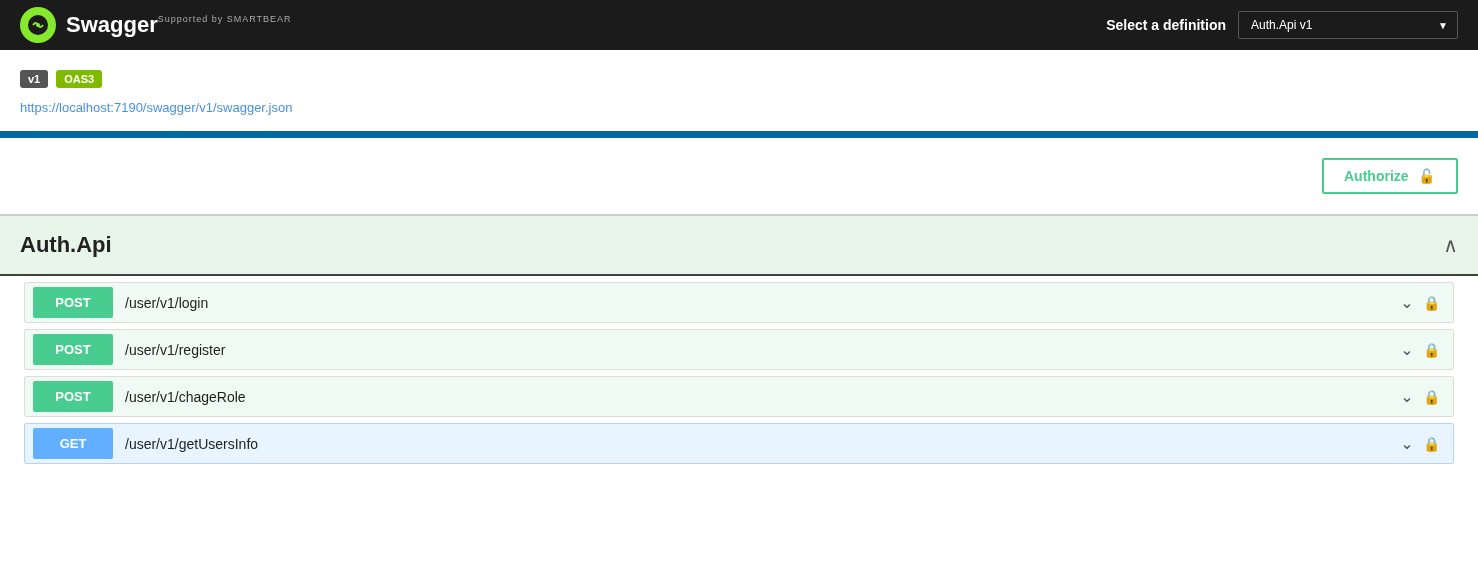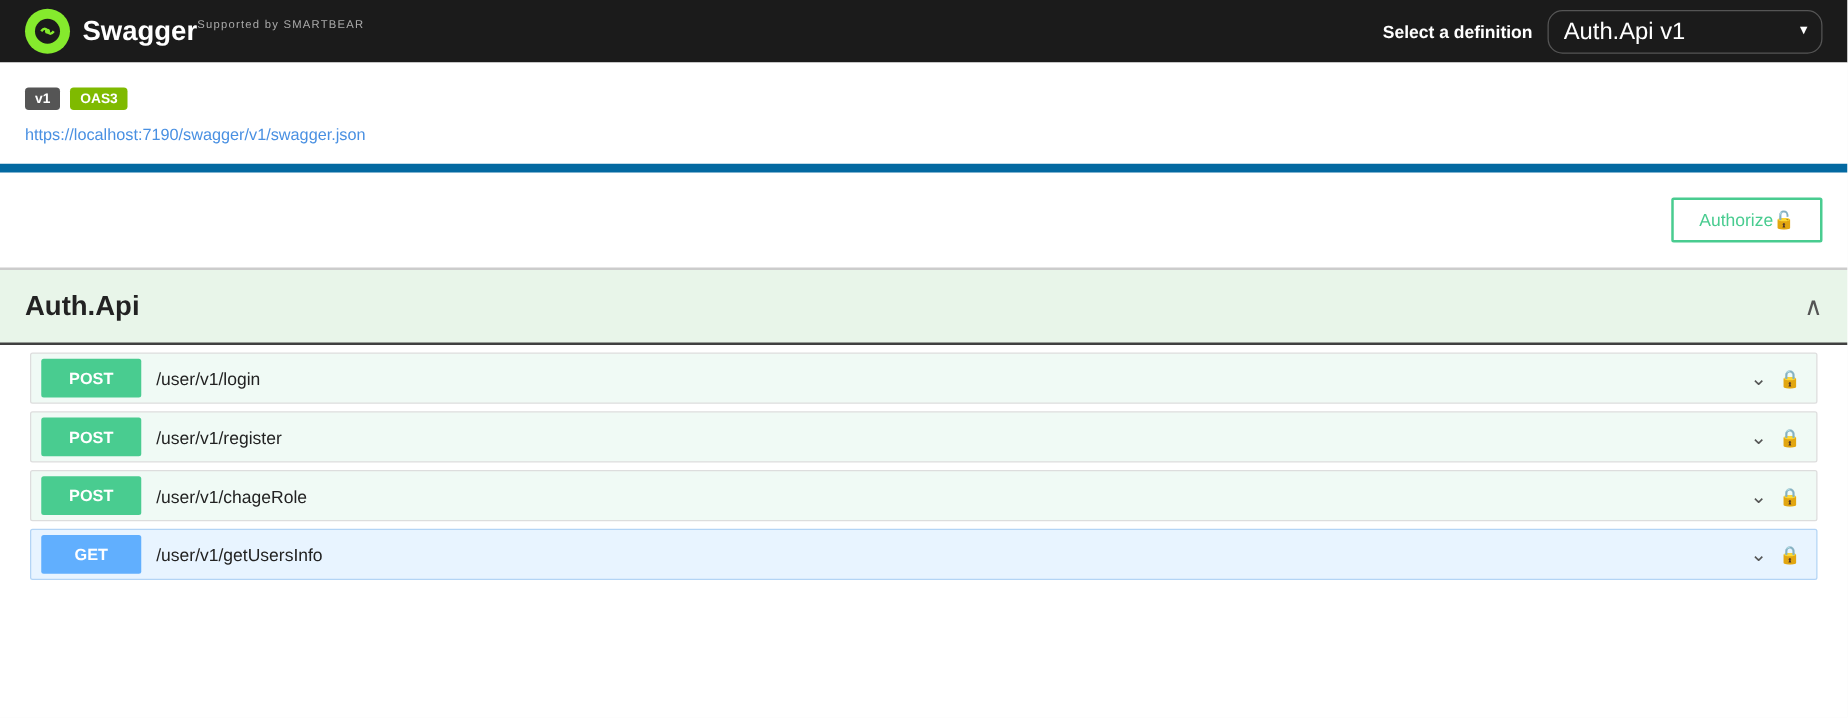--- a/index.html
+++ b/index.html
@@ -54,26 +54,26 @@
     .definition-label {
       color: white;
       font-size: 14px;
       font-weight: 600;
     }
     .definition-select {
       background: #1b1b1b;
       color: white;
       border: 1px solid #555;
       padding: 6px 30px 6px 12px;
-      font-size: 19px;
+      font-size: 12px;
       appearance: none;
       -webkit-appearance: none;
       cursor: pointer;
       width: 220px;
-      border-radius: 12px;
+      border-radius: 2px;
     }
     .definition-select-wrapper {
       position: relative;
     }
     .definition-select-wrapper::after {
       content: '▼';
       position: absolute;
       right: 10px;
       top: 50%;
       transform: translateY(-50%);
@@ -125,26 +125,26 @@
     
     .authorize-section {
       display: flex;
       justify-content: flex-end;
       padding: 20px 20px;
       border-bottom: 2px solid #ccc;
     }
     .authorize-btn {
       display: flex;
       align-items: center;
-      gap: 0;
+      gap: 10px;
       border: 2px solid #49cc90;
       background: white;
       color: #49cc90;
       font-size: 14px;
-      font-weight: normal;
+      font-weight: bold;
       padding: 8px 20px;
       cursor: pointer;
       border-radius: 2px;
     }
     .lock-icon {
       font-size: 14px;
     }
 
     
     .api-section {

